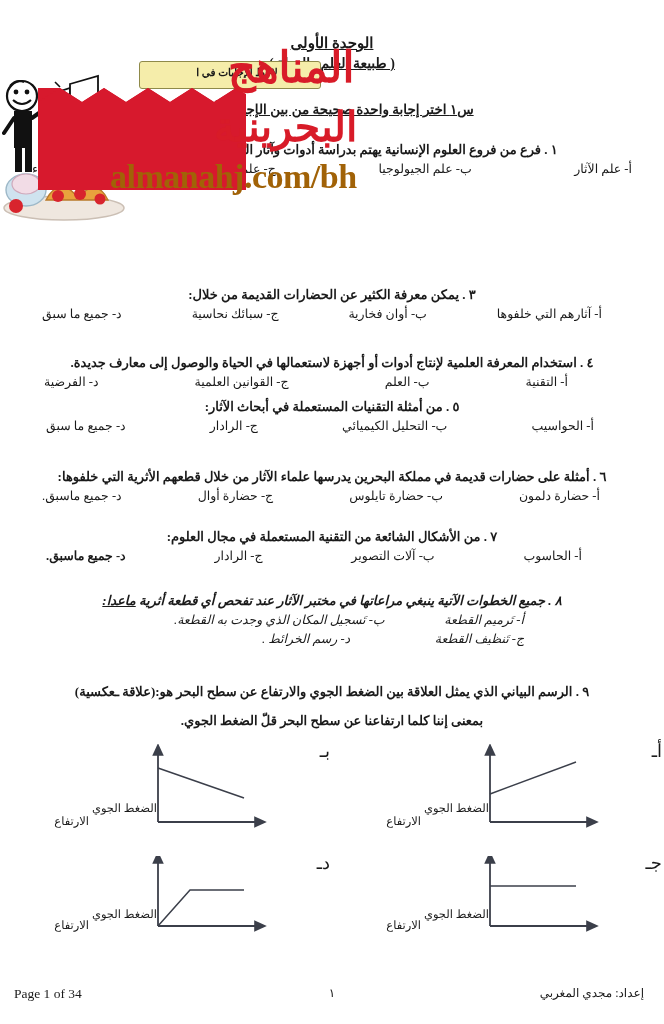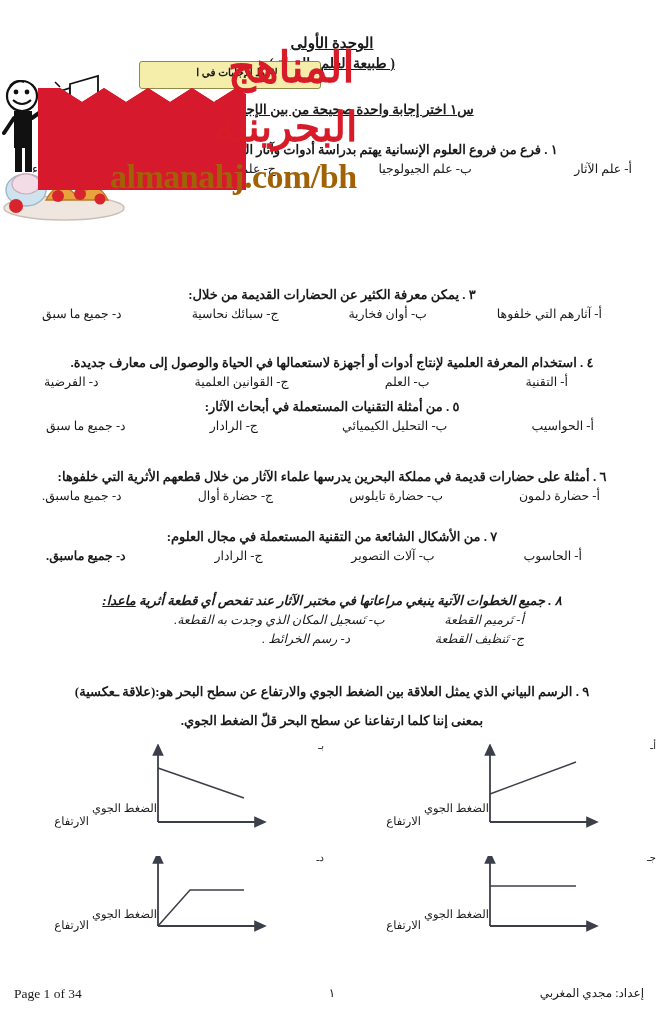--- a/index.html
+++ b/index.html
@@ -98,22 +98,22 @@
     align-items: flex-start;
   }
   .chart-cell {
     width: 332px;
     position: relative;
     height: 110px;
   }
   .chart-letter {
     position: absolute;
     top: 4px;
-    right: 8px;
-    font-size: 10px;
+    right: 2px;
+    font-size: 18px;
   }
   .chart-svg {
     position: absolute;
     top: 8px;
     right: 58px;
   }
   .ylab {
     position: absolute;
     font-size: 11.5px;
     top: 48px;

